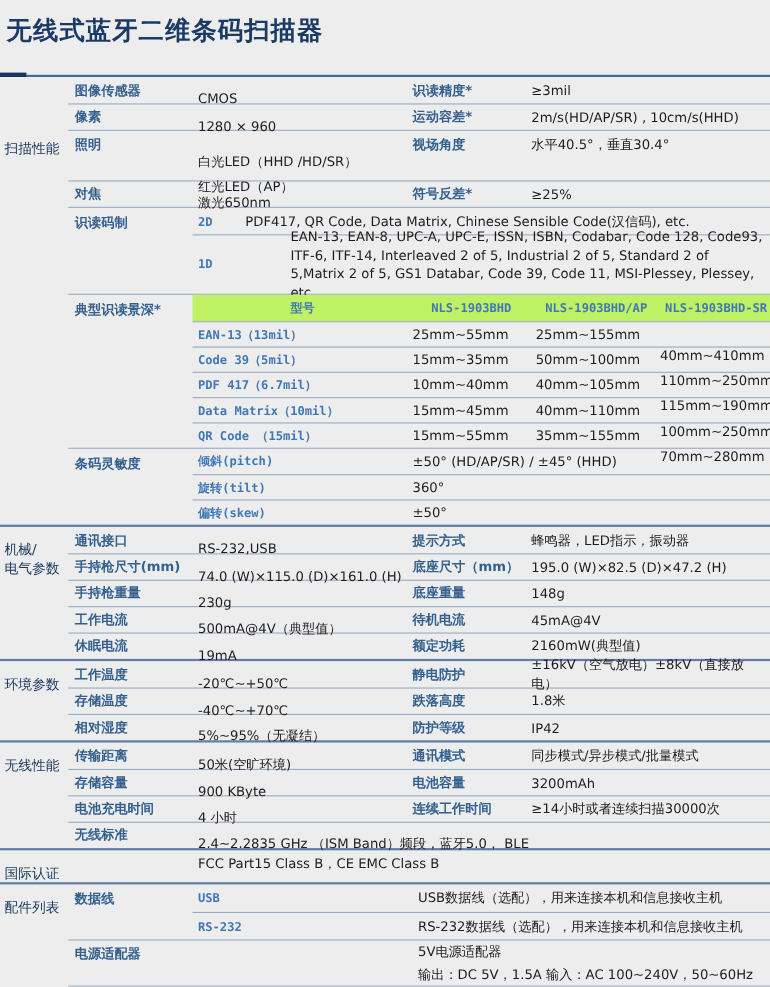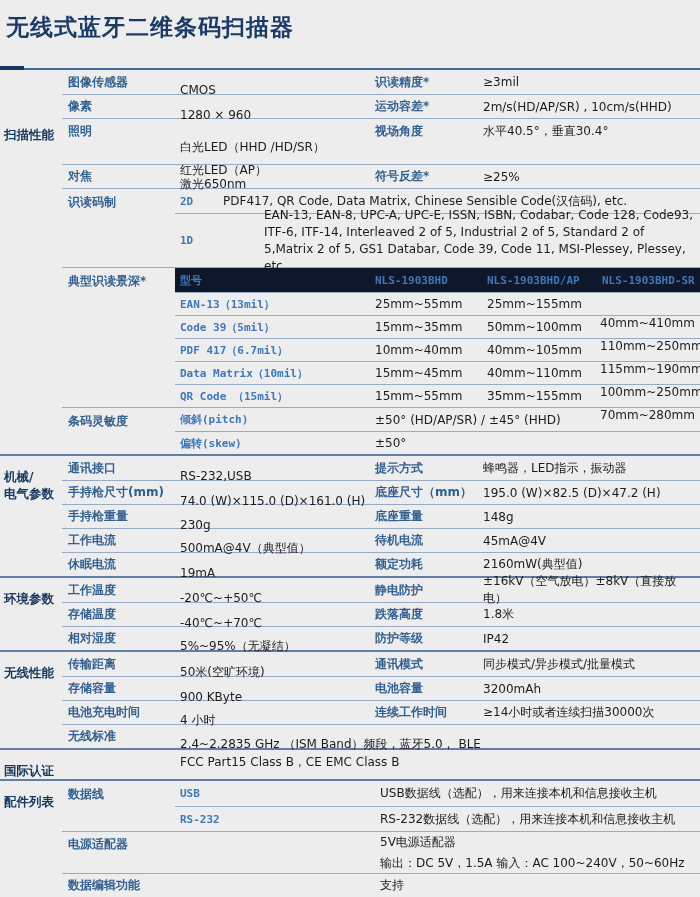--- a/index.html
+++ b/index.html
@@ -17,21 +17,21 @@
   }
   .tbl { border-top:2px solid #44699d; position:relative; }
   .tbl::before {
     content:""; position:absolute; top:-4px; left:0;
     width:24px; height:4px; background:#16365c;
   }
   .sec { display:flex; }
   .sec + .sec { border-top:2px solid #5f7da5; }
   .sec-label {
     width:62px; flex:0 0 62px; padding:12px 0 0 4px;
-    font-weight:bold; font-size:12.5px; color:#17375e; line-height:17px;
+    font-weight:normal; font-size:12.5px; color:#17375e; line-height:17px;
   }
   .sec-label.pt56 { padding-top:56px; }
   .sec-body { flex:1; min-width:0; }
   .sec-body > div + div { border-top:1px solid #97abc2; }
   .row { display:flex; align-items:center; }
   .row.top { align-items:flex-start; } .h23{height:23px} .h24{height:24px} .h25{height:25px} .h42{height:42px} .h46{height:46px} .h54{height:54px}
   .k1 { width:113px; flex:0 0 113px; padding-left:6px; color:#33608f; font-weight:bold; }
   .v1 { width:195px; flex:0 0 195px; padding-left:5px;margin-top:16px; }
   .k2 { width:110px; flex:0 0 110px; padding-left:5px; color:#33608f; font-weight:bold; }
   .v2 { flex:1; padding-left:3px; min-width:0; }
@@ -49,21 +49,21 @@
   .w48 { width:48px; flex:0 0 48px; }
   .w195 { width:195px; flex:0 0 195px; }
   .w112 { width:112px; flex:0 0 112px; }
   .w115 { width:115px; flex:0 0 115px; }
   .dv { padding-left:5px; }
   .dv.fx { padding-left:3px;margin-top:38px; }
   .gv { flex:1; min-width:0; }
   .gv.wrap { line-height:17px; padding-right:4px;margin-left:41px; }
   .gv.pv { padding-left:5px; }
   .gv.pv10 { padding-left:10px; }
-  .dof-head { background:#0f172a; }
+  .dof-head { background:#bef264;text-align:center; }
   .cert-v { padding-left:118px; }
   .adp { flex:1; min-width:0; padding-left:205px; line-height:21px; }
   .adp-v { flex:1; min-width:0; padding-left:205px; }
 </style>
 </head>
 <body>
 
 <div class="page">
   <h1 class="title">无线式蓝牙二维条码扫描器</h1>
 
@@ -161,20 +161,24 @@
         </div>
 
         <div class="grp-band">
           <div class="k1">条码灵敏度</div>
           <div class="grp">
             <div class="row h23">
               <div class="sk w195">倾斜(pitch)</div>
               <div class="gv pv">±50° (HD/AP/SR) / ±45° (HHD)</div>
             </div>
             <div class="row h23">
+              <div class="sk w195">旋转(tilt)</div>
+              <div class="gv pv">360°</div>
+            </div>
+            <div class="row h23">
               <div class="sk w195">偏转(skew)</div>
               <div class="gv pv">±50°</div>
             </div>
           </div>
         </div>
 
       </div>
     </div>
 
     <div class="sec">

